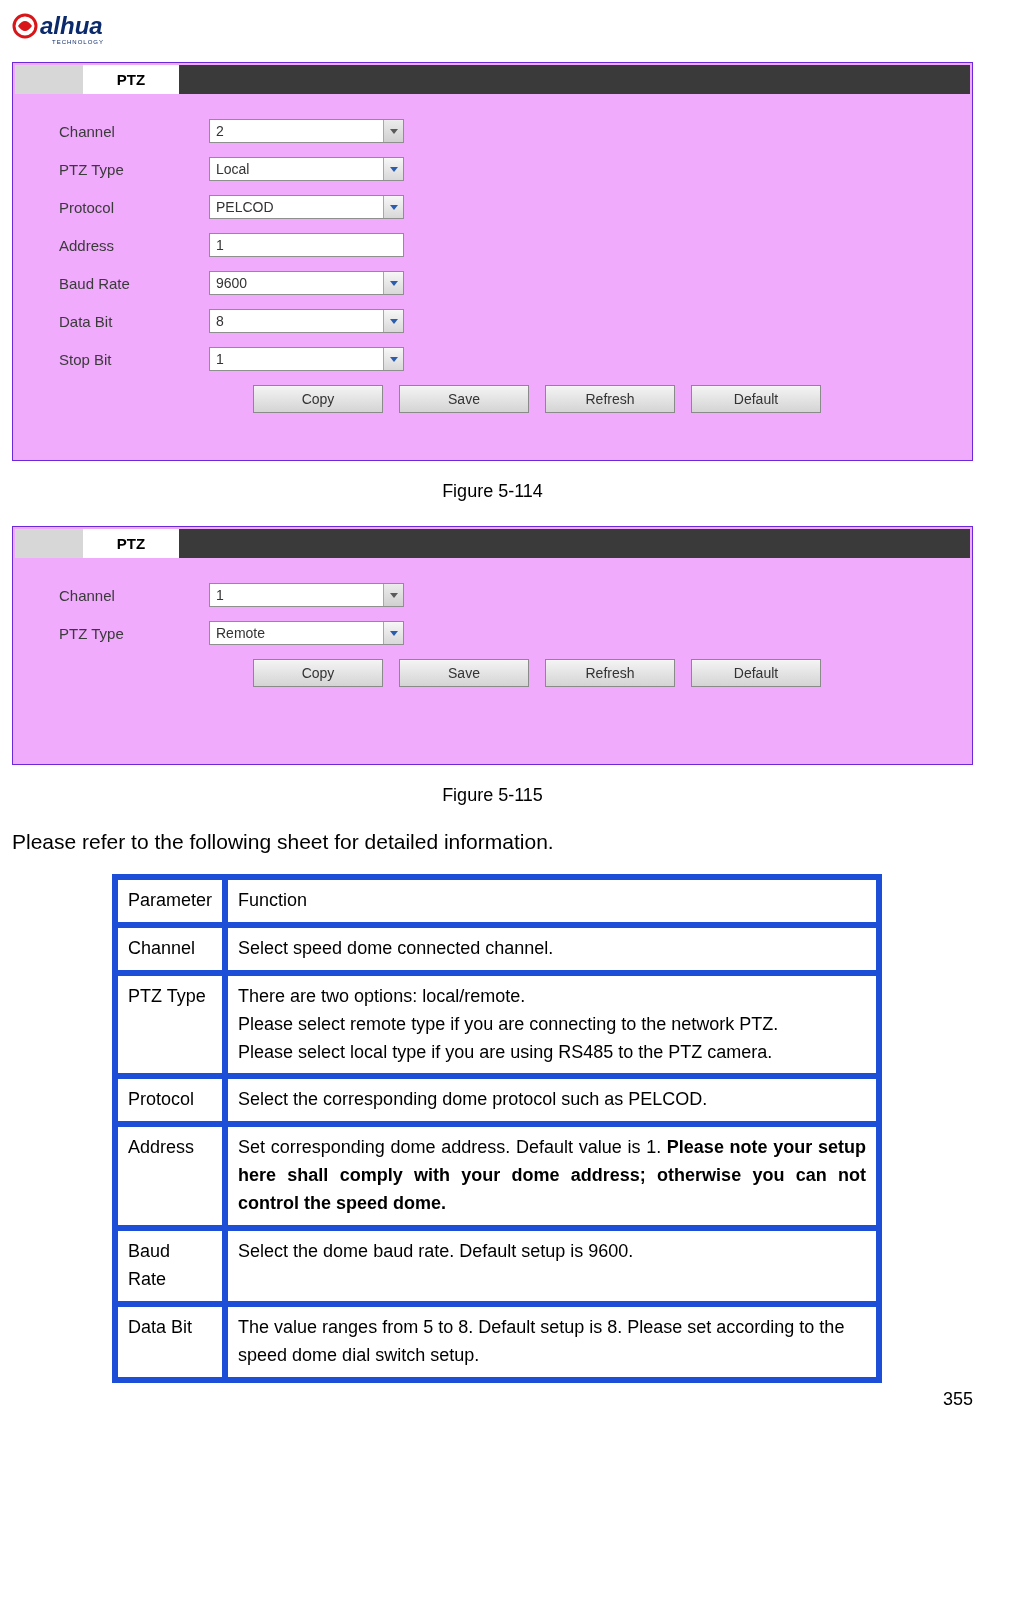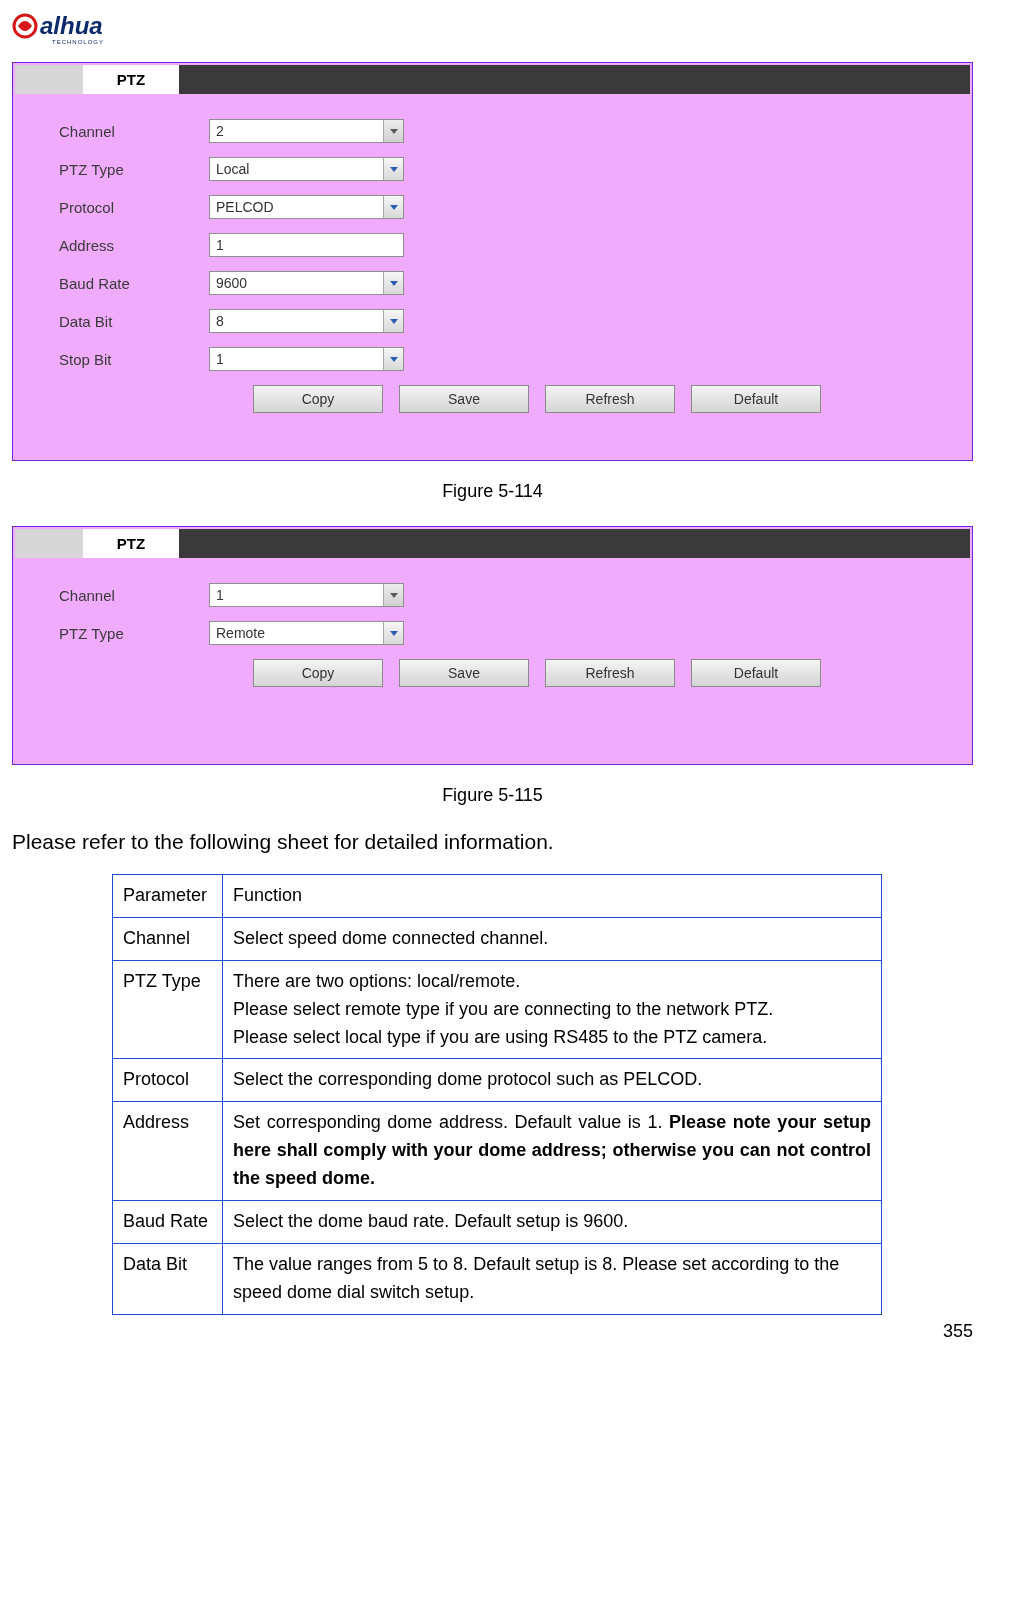--- a/index.html
+++ b/index.html
@@ -114,21 +114,21 @@
     margin:16px 0 20px 0;
     font-size:21px;
   }
   table.desc {
     border-collapse:collapse;
     margin-left:100px;
     width:770px;
     font-size:18px;
   }
   table.desc td {
-    border:1px solid #1d4ed8;
+    border:6px solid #1d4ed8;
     padding:7px 10px;
     vertical-align:top;
     line-height:1.55;
   }
   table.desc td.param {
     width:110px;
   }
   .bold { font-weight:bold; }
   .justify { text-align:justify; }
   .page-num {

